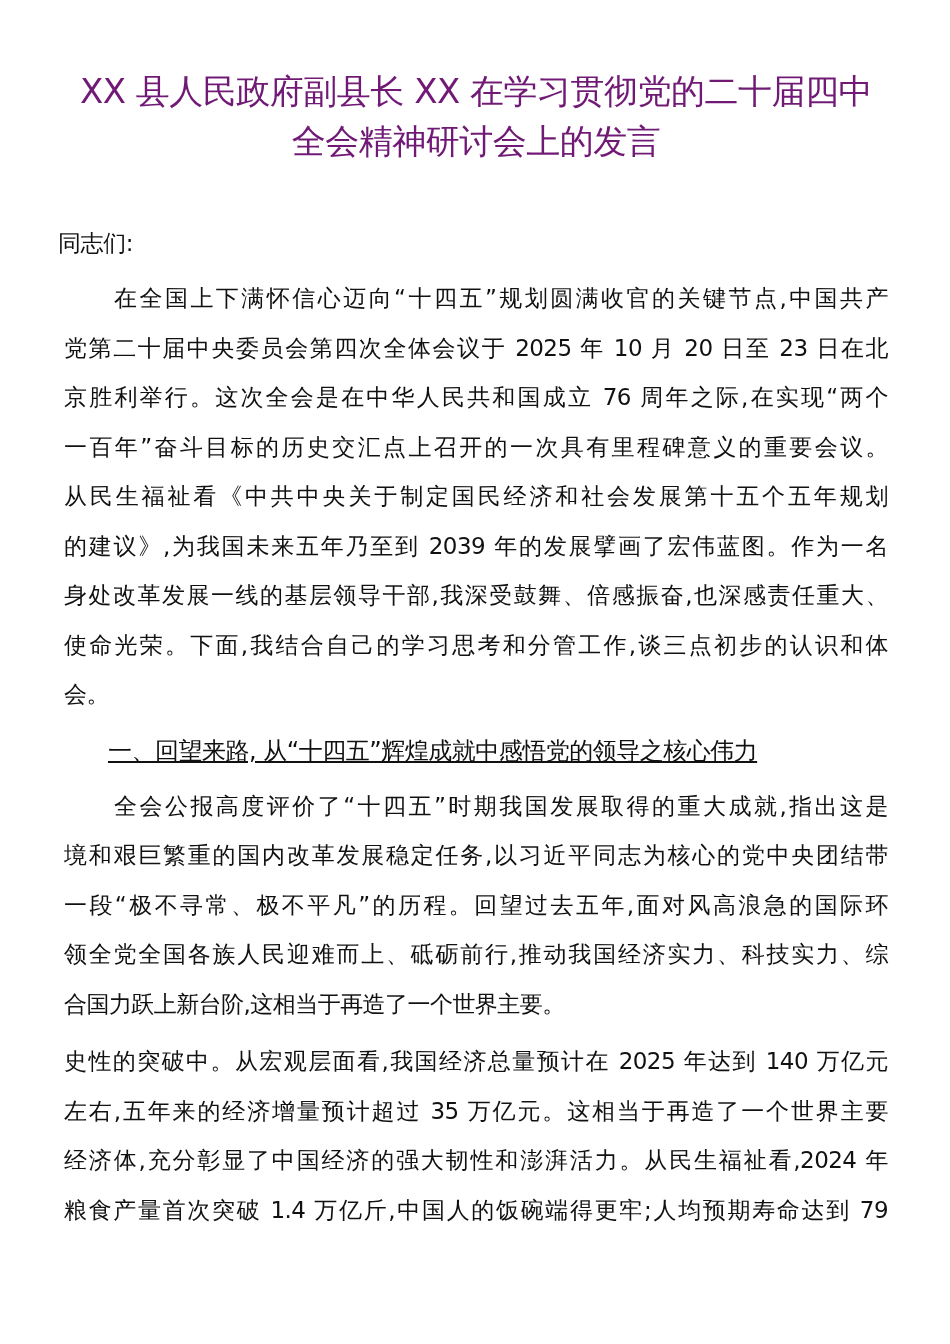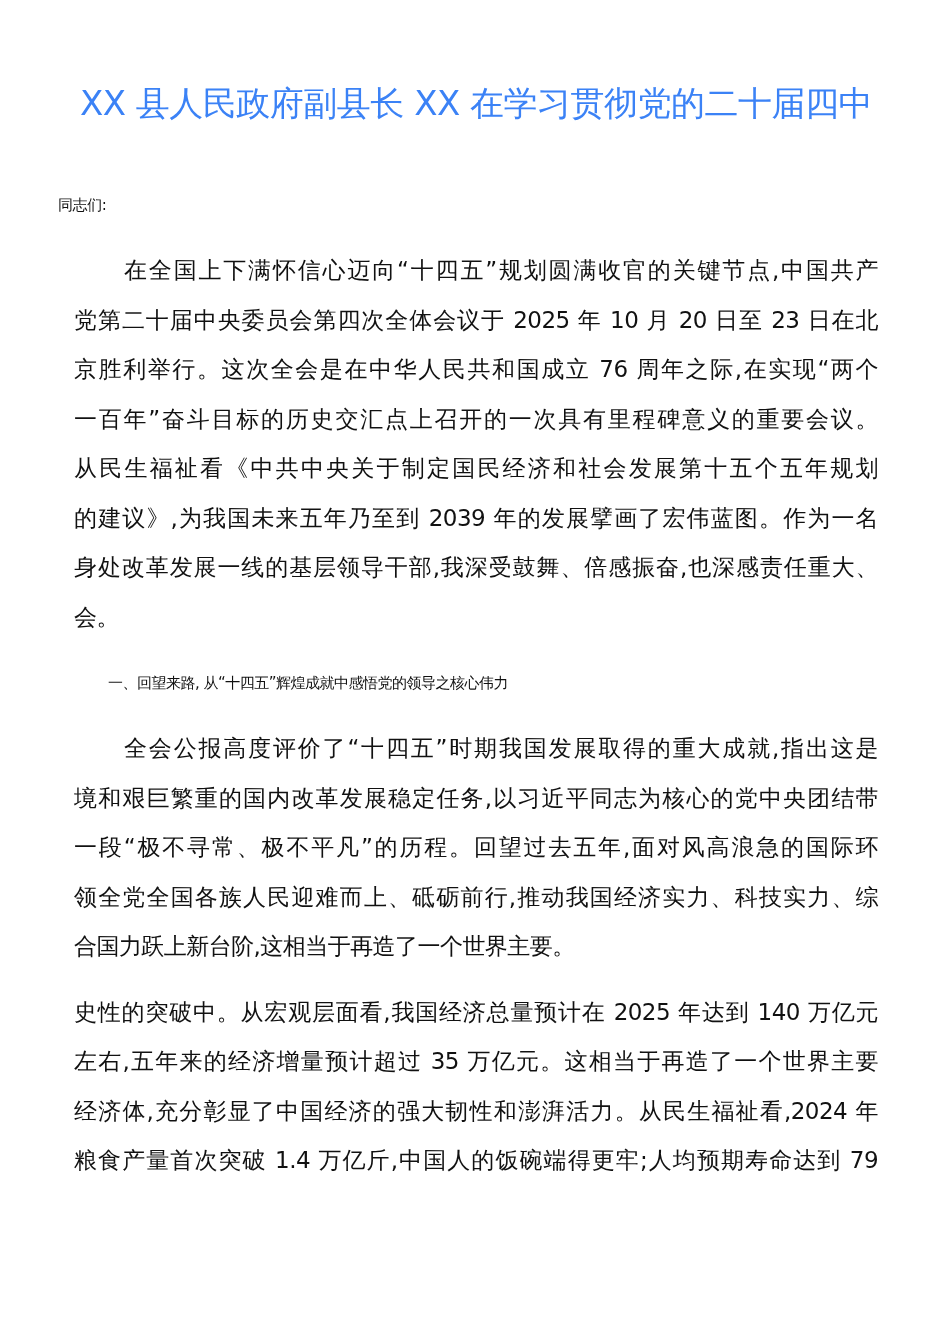--- a/index.html
+++ b/index.html
@@ -18,80 +18,83 @@
     .page {
       position: absolute;
       left: 58px;
       top: 62px;
       width: 836px;
     }
     .title {
       font-size: 34px;
       line-height: 50px;
       text-align: center;
-      margin: 16px;
+      margin: 4px;
       font-weight: normal;
       letter-spacing: -0.5px;
-      color: #3b82f6;
+      color: #701a75;
     }
     .title-line {
       display: block;
       white-space: nowrap;
     }
     .salutation {
       margin-top: 52px;
-      font-size: 15px;
+      font-size: 23px;
       line-height: 50px;
       letter-spacing: -0.4px;
     }
     .para {
-      margin: 16px;
+      margin: 6px;
       font-size: 23px;
       line-height: 49.5px;
       text-align: justify;
       text-align-last: left;
       letter-spacing: -0.55px;
     }
     .line {
       display: block;
       white-space: nowrap;
       text-align-last: justify;
       text-align: justify;
     }
     .line.last {
       text-align-last: left;
     }
     .heading {
-      font-size: 15px;
+      font-size: 24px;
       line-height: 50px;
       padding-left: 50px;
       letter-spacing: -0.5px;
       margin: 0;
+      text-decoration: underline;
     }
     .para.gap-top { margin-top: 8px; }
   </style>
 </head>
 <body>
 
 <div class="page">
 
   <h1 class="title">
     <span class="title-line">XX 县人民政府副县长 XX 在学习贯彻党的二十届四中</span>
+    <span class="title-line">全会精神研讨会上的发言</span>
   </h1>
 
   <div class="salutation">同志们:</div>
 
   <div class="para">
     <span class="line" style="padding-left:50px;">在全国上下满怀信心迈向“十四五”规划圆满收官的关键节点,中国共产</span>
     <span class="line">党第二十届中央委员会第四次全体会议于 2025 年 10 月 20 日至 23 日在北</span>
     <span class="line">京胜利举行。这次全会是在中华人民共和国成立 76 周年之际,在实现“两个</span>
     <span class="line">一百年”奋斗目标的历史交汇点上召开的一次具有里程碑意义的重要会议。</span>
     <span class="line">从民生福祉看《中共中央关于制定国民经济和社会发展第十五个五年规划</span>
     <span class="line">的建议》,为我国未来五年乃至到 2039 年的发展擘画了宏伟蓝图。作为一名</span>
     <span class="line">身处改革发展一线的基层领导干部,我深受鼓舞、倍感振奋,也深感责任重大、</span>
+    <span class="line">使命光荣。下面,我结合自己的学习思考和分管工作,谈三点初步的认识和体</span>
     <span class="line last">会。</span>
   </div>
 
   <div class="heading">一、回望来路, 从“十四五”辉煌成就中感悟党的领导之核心伟力</div>
 
   <div class="para">
     <span class="line" style="padding-left:50px;">全会公报高度评价了“十四五”时期我国发展取得的重大成就,指出这是</span>
     <span class="line">境和艰巨繁重的国内改革发展稳定任务,以习近平同志为核心的党中央团结带</span>
     <span class="line">一段“极不寻常、极不平凡”的历程。回望过去五年,面对风高浪急的国际环</span>
     <span class="line">领全党全国各族人民迎难而上、砥砺前行,推动我国经济实力、科技实力、综</span>

